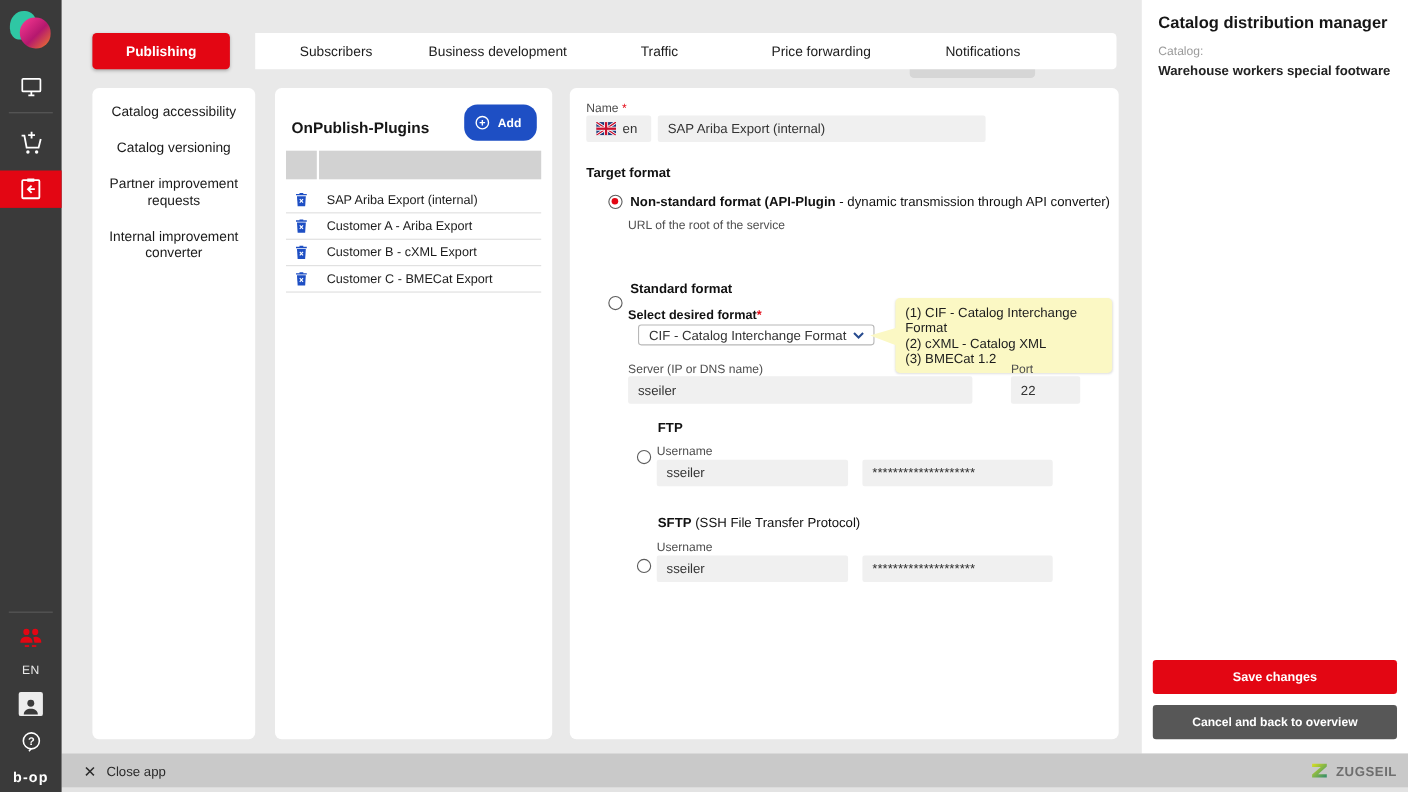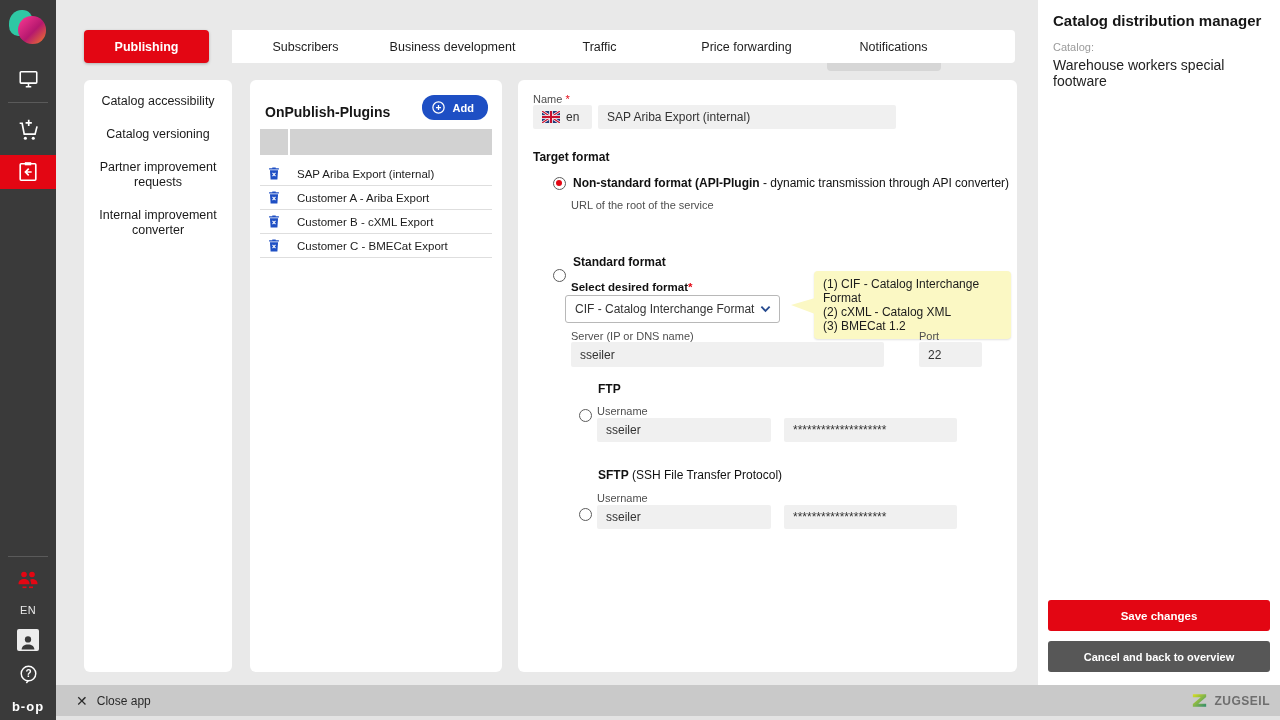--- a/index.html
+++ b/index.html
@@ -39,21 +39,21 @@
   .left-menu { left:84px; top:80px; width:148px; height:592px; padding-top:14px; text-align:center; }
   .menu-item { font-size:12.5px; color:#1a1a1a; line-height:15px; padding:0 14px; margin-bottom:18px; cursor:pointer; }
   .menu-item-active { background:#e30613; color:#fff; border-radius:4px; width:148px; margin-left:0; padding:4px 30px;
                       height:37px; display:flex; align-items:center; justify-content:center; font-size:12.5px;
                       line-height:14px; margin-top:8px; cursor:pointer; }
 
   .plugins { left:250px; top:80px; width:252px; height:592px; }
   .plugins-head { display:flex; align-items:center; justify-content:space-between; padding:15px 14px 0 15px; }
   .plugins-title { font-size:14px; font-weight:700; color:#161616;margin-top:8px; }
   .btn-add { display:flex; align-items:center; gap:7px; background:#1e4fc4; color:#fff; border:none; border-radius:12px;
-             height:25px; padding:0 14px 0 9px; font-size:11px; font-weight:700; cursor:pointer; font-family:inherit; }
+             height:33px; padding:0 14px 0 9px; font-size:11px; font-weight:700; cursor:pointer; font-family:inherit; }
   .pl-table { margin:9px 10px 0 10px; }
   .pl-header { display:flex; gap:2px; height:26px; margin-bottom:7px; }
   .pl-header .c1 { width:28px; background:#d2d2d2; }
   .pl-header .c2 { flex:1; background:#d2d2d2; }
   .pl-row { display:flex; align-items:center; height:24px; border-bottom:1px solid #dedede; }
   .pl-row .del { width:28px; display:flex; justify-content:center; cursor:pointer; }
   .pl-row .nm { font-size:11.5px; color:#1c1c1c; padding-left:9px; }
 
   
   .form-panel { left:518px; top:80px; width:499px; height:592px; }
@@ -71,21 +71,21 @@
          justify-content:space-between; padding:0 8px 0 9px; font-size:12px; color:#333; cursor:pointer; }
   .tooltip { position:absolute; background:#fbf8c4; border-radius:4px; padding:6px 9px; font-size:12px; color:#1c1c1c;
              line-height:14px; box-shadow:0 1px 2px rgba(0,0,0,0.12); }
   .tooltip::before { content:""; position:absolute; left:-23px; top:27px; width:0; height:0;
                      border-top:7px solid transparent; border-bottom:9px solid transparent; border-right:24px solid #fbf8c4; }
 
   
   .right-panel { position:absolute; left:1038px; top:0; width:242px; height:685px; background:#fff; border-radius:0; }
   .rp-title { position:absolute; left:15px; top:12px; font-size:15px; font-weight:700; color:#161616; }
   .rp-cat-lbl { position:absolute; left:15px; top:41px; font-size:11px; color:#9b9b9b; }
-  .rp-cat { position:absolute; left:15px; top:57px; font-size:14px; font-weight:400; color:#222; }
+  .rp-cat { position:absolute; left:15px; top:57px; font-size:12px; font-weight:700; color:#222; }
   .btn-save { position:absolute; left:10px; top:600px; width:222px; height:31px; background:#e30613; border:none;
               border-radius:3px; color:#fff; font-size:11.5px; font-weight:700; cursor:pointer; font-family:inherit; }
   .btn-cancel { position:absolute; left:10px; top:641px; width:222px; height:31px; background:#575757; border:none;
                 border-radius:3px; color:#fff; font-size:11px; font-weight:700; cursor:pointer; font-family:inherit; }
 
   
   .footer { position:absolute; left:56px; top:685px; width:1224px; height:31px; background:#c9c9c9; z-index:4; }
   .footer-strip { position:absolute; left:56px; top:716px; width:1224px; height:4px; background:#e3e3e3; z-index:4; }
   .close-app { position:absolute; left:20px; top:0; height:31px; display:flex; align-items:center; gap:9px;
                font-size:12px; color:#2a2a2a; cursor:pointer; }
@@ -262,21 +262,21 @@
       <span style="font-weight:700;">Non-standard format (API-Plugin</span><span> - dynamic transmission through API converter)</span>
     </div>
     <div class="abs lbl" style="left:53px; top:119px;">URL of the root of the service</div>
 
     <div class="abs radio" style="left:35px; top:176px;"></div>
     <div class="abs lbl-b" style="left:55px; top:175px;">Standard format</div>
 
     <div class="abs" style="left:53px; top:201px; font-size:11.5px; font-weight:700; color:#111;">
       <span>Select desired format</span><span class="req">*</span>
     </div>
-    <div class="abs sel" style="left:47px; top:215px; width:215px; height:28px;">
+    <div class="abs sel" style="left:62px; top:215px; width:215px; height:19px;">
       <span>CIF - Catalog Interchange Format</span>
       <svg width="11" height="8" viewBox="0 0 12 8">
         <path d="M1.5 1.5L6 6l4.5-4.5" stroke="#274b8f" stroke-width="2" fill="none"></path>
       </svg>
     </div>
 
     <div class="tooltip" style="left:296px; top:191px; width:197px;">
       <div>(1) CIF - Catalog Interchange Format</div>
       <div>(2) cXML - Catalog XML</div>
       <div>(3) BMECat 1.2</div>

